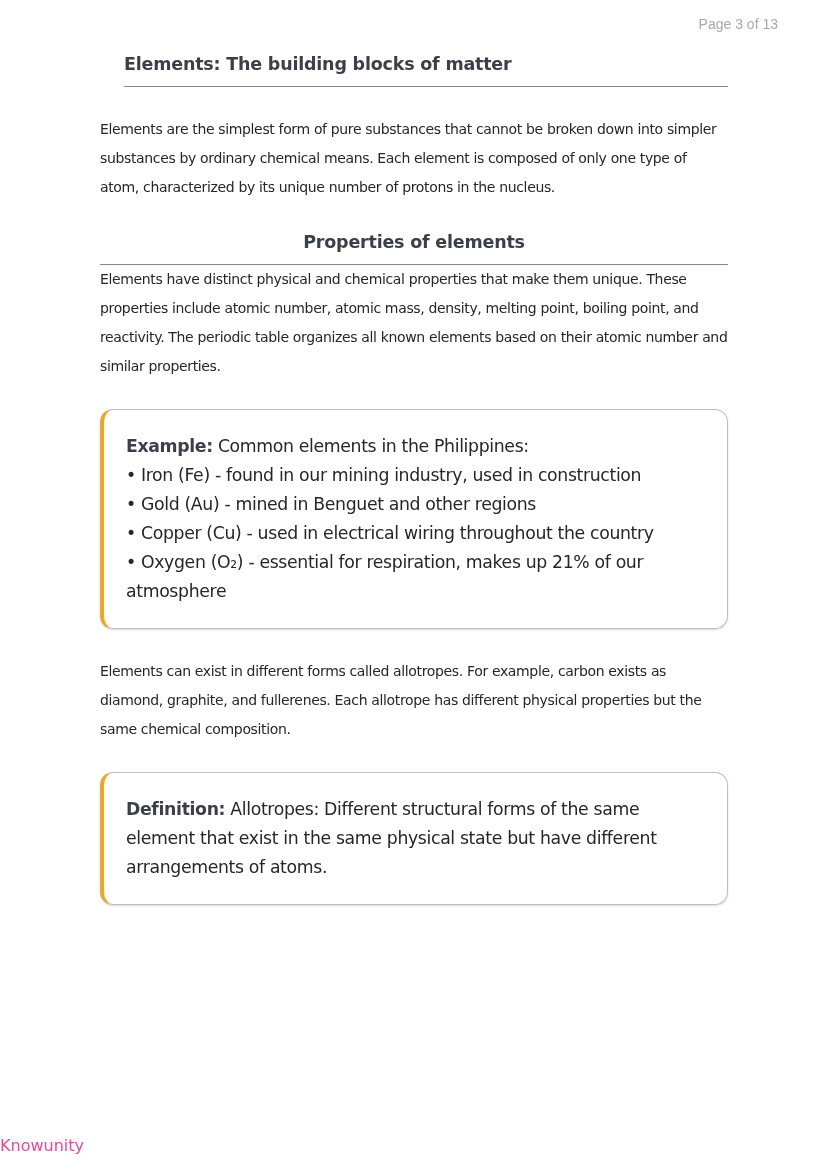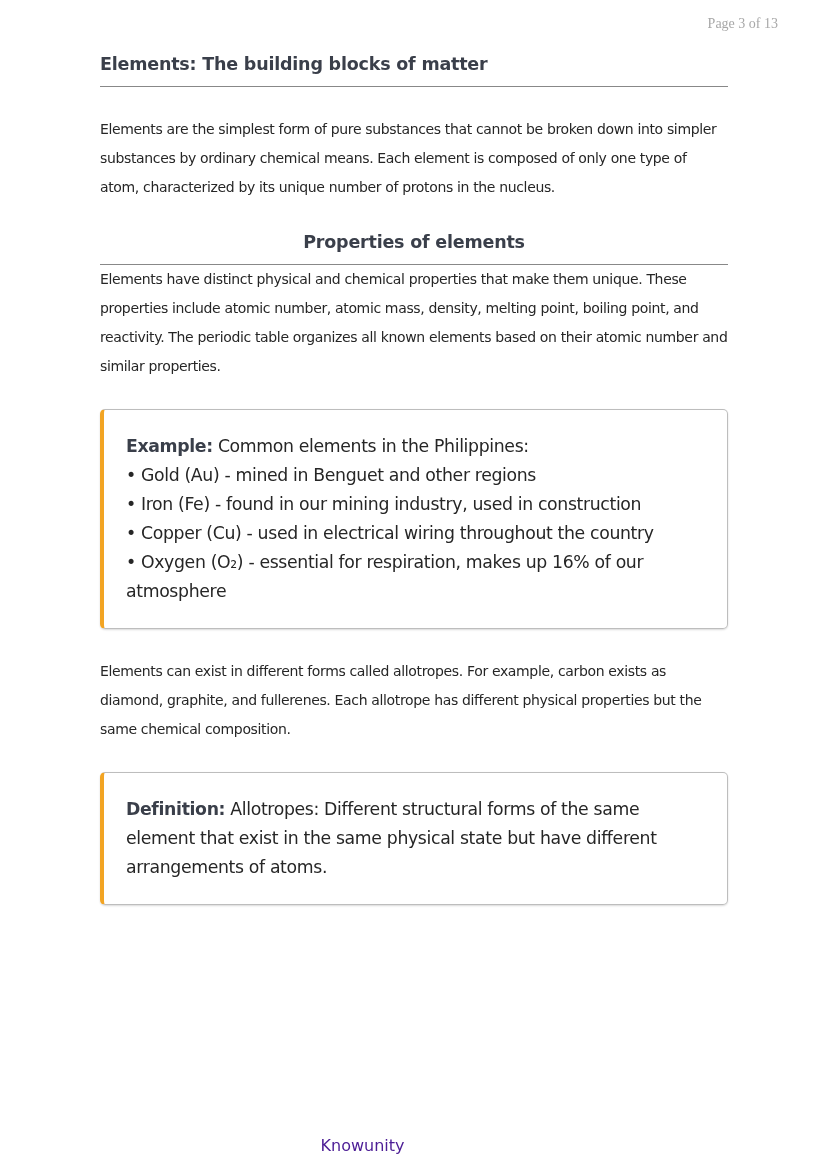--- a/index.html
+++ b/index.html
@@ -1,48 +1,48 @@
 <!DOCTYPE html>
 <html><head>
 <meta charset="utf-8">
 <style>
   html, body { margin: 0; padding: 0; background: #ffffff; }
   body { width: 828px; height: 1171px; position: relative; overflow: hidden;
          font-family: "DejaVu Sans", "Liberation Sans", sans-serif; color: #222; }
-  .page-num { position: absolute; top: 16px; right: 50px; font-family: Liberation Serif, serif;
+  .page-num { position: absolute; top: 16px; right: 50px; font-family: Liberation Sans, sans-serif;
               font-size: 14px; color: #a8a8a8; }
   .content { position: absolute; left: 100px; width: 628px; top: 0; }
   h2 { font-size: 17.5px; font-weight: bold; color: #3a3f4a; margin: 0; padding-bottom: 12px;
        border-bottom: 1.5px solid #888; letter-spacing: -0.2px; }
   p { font-size: 14px; line-height: 29px; margin: 0; color: #262626; letter-spacing: -0.35px; }
-  .box { border: 1px solid #bdbdbd; border-left: 4px solid #f2a423; border-radius: 5px;
+  .box { border: 1px solid #bdbdbd; border-left: 4px solid #f2a423; border-radius: 13px;
          padding: 22px 20px 22px 22px; font-size: 17.3px; line-height: 29px; color: #262626;
          letter-spacing: -0.35px; box-shadow: 0 1px 2px rgba(0,0,0,0.15); }
   .box b { color: #3a3f4a; }
-  .footer { position: absolute; top: 1136px; left: 0; width: 725px; text-align: center;
-            font-size: 16px; color: #4c1d95; }
+  .footer { position: absolute; top: 1136px; left: 0; width: 725px; text-align: left;
+            font-size: 16px; color: #ec4899; }
 </style>
 </head>
 <body>
 
 <div class="page-num">Page 3 of 13</div>
 
 <div class="content">
-  <h2 style="margin-top:54px;">Elements: The building blocks of matter</h2>
+  <h2 style="margin-top:54px;margin-left:24px;">Elements: The building blocks of matter</h2>
   <p style="margin-top:28px;">Elements are the simplest form of pure substances that cannot be broken down into simpler substances by ordinary chemical means. Each element is composed of only one type of atom, characterized by its unique number of protons in the nucleus.</p>
 
   <h2 style="margin-top:30px;text-align:center;">Properties of elements</h2>
   <p style="">Elements have distinct physical and chemical properties that make them unique. These properties include atomic number, atomic mass, density, melting point, boiling point, and reactivity. The periodic table organizes all known elements based on their atomic number and similar properties.</p>
 
   <div class="box" style="margin-top:28px;">
     <div><b>Example:</b><span> Common elements in the Philippines:</span></div>
+    <div>• Iron (Fe) - found in our mining industry, used in construction</div>
     <div>• Gold (Au) - mined in Benguet and other regions</div>
-    <div>• Iron (Fe) - found in our mining industry, used in construction</div>
     <div>• Copper (Cu) - used in electrical wiring throughout the country</div>
-    <div>• Oxygen (O₂) - essential for respiration, makes up 16% of our atmosphere</div>
+    <div>• Oxygen (O₂) - essential for respiration, makes up 21% of our atmosphere</div>
   </div>
 
   <p style="margin-top:28px;">Elements can exist in different forms called allotropes. For example, carbon exists as diamond, graphite, and fullerenes. Each allotrope has different physical properties but the same chemical composition.</p>
 
   <div class="box" style="margin-top:28px;">
     <b>Definition:</b><span> Allotropes: Different structural forms of the same element that exist in the same physical state but have different arrangements of atoms.</span>
   </div>
 
 </div>
 

